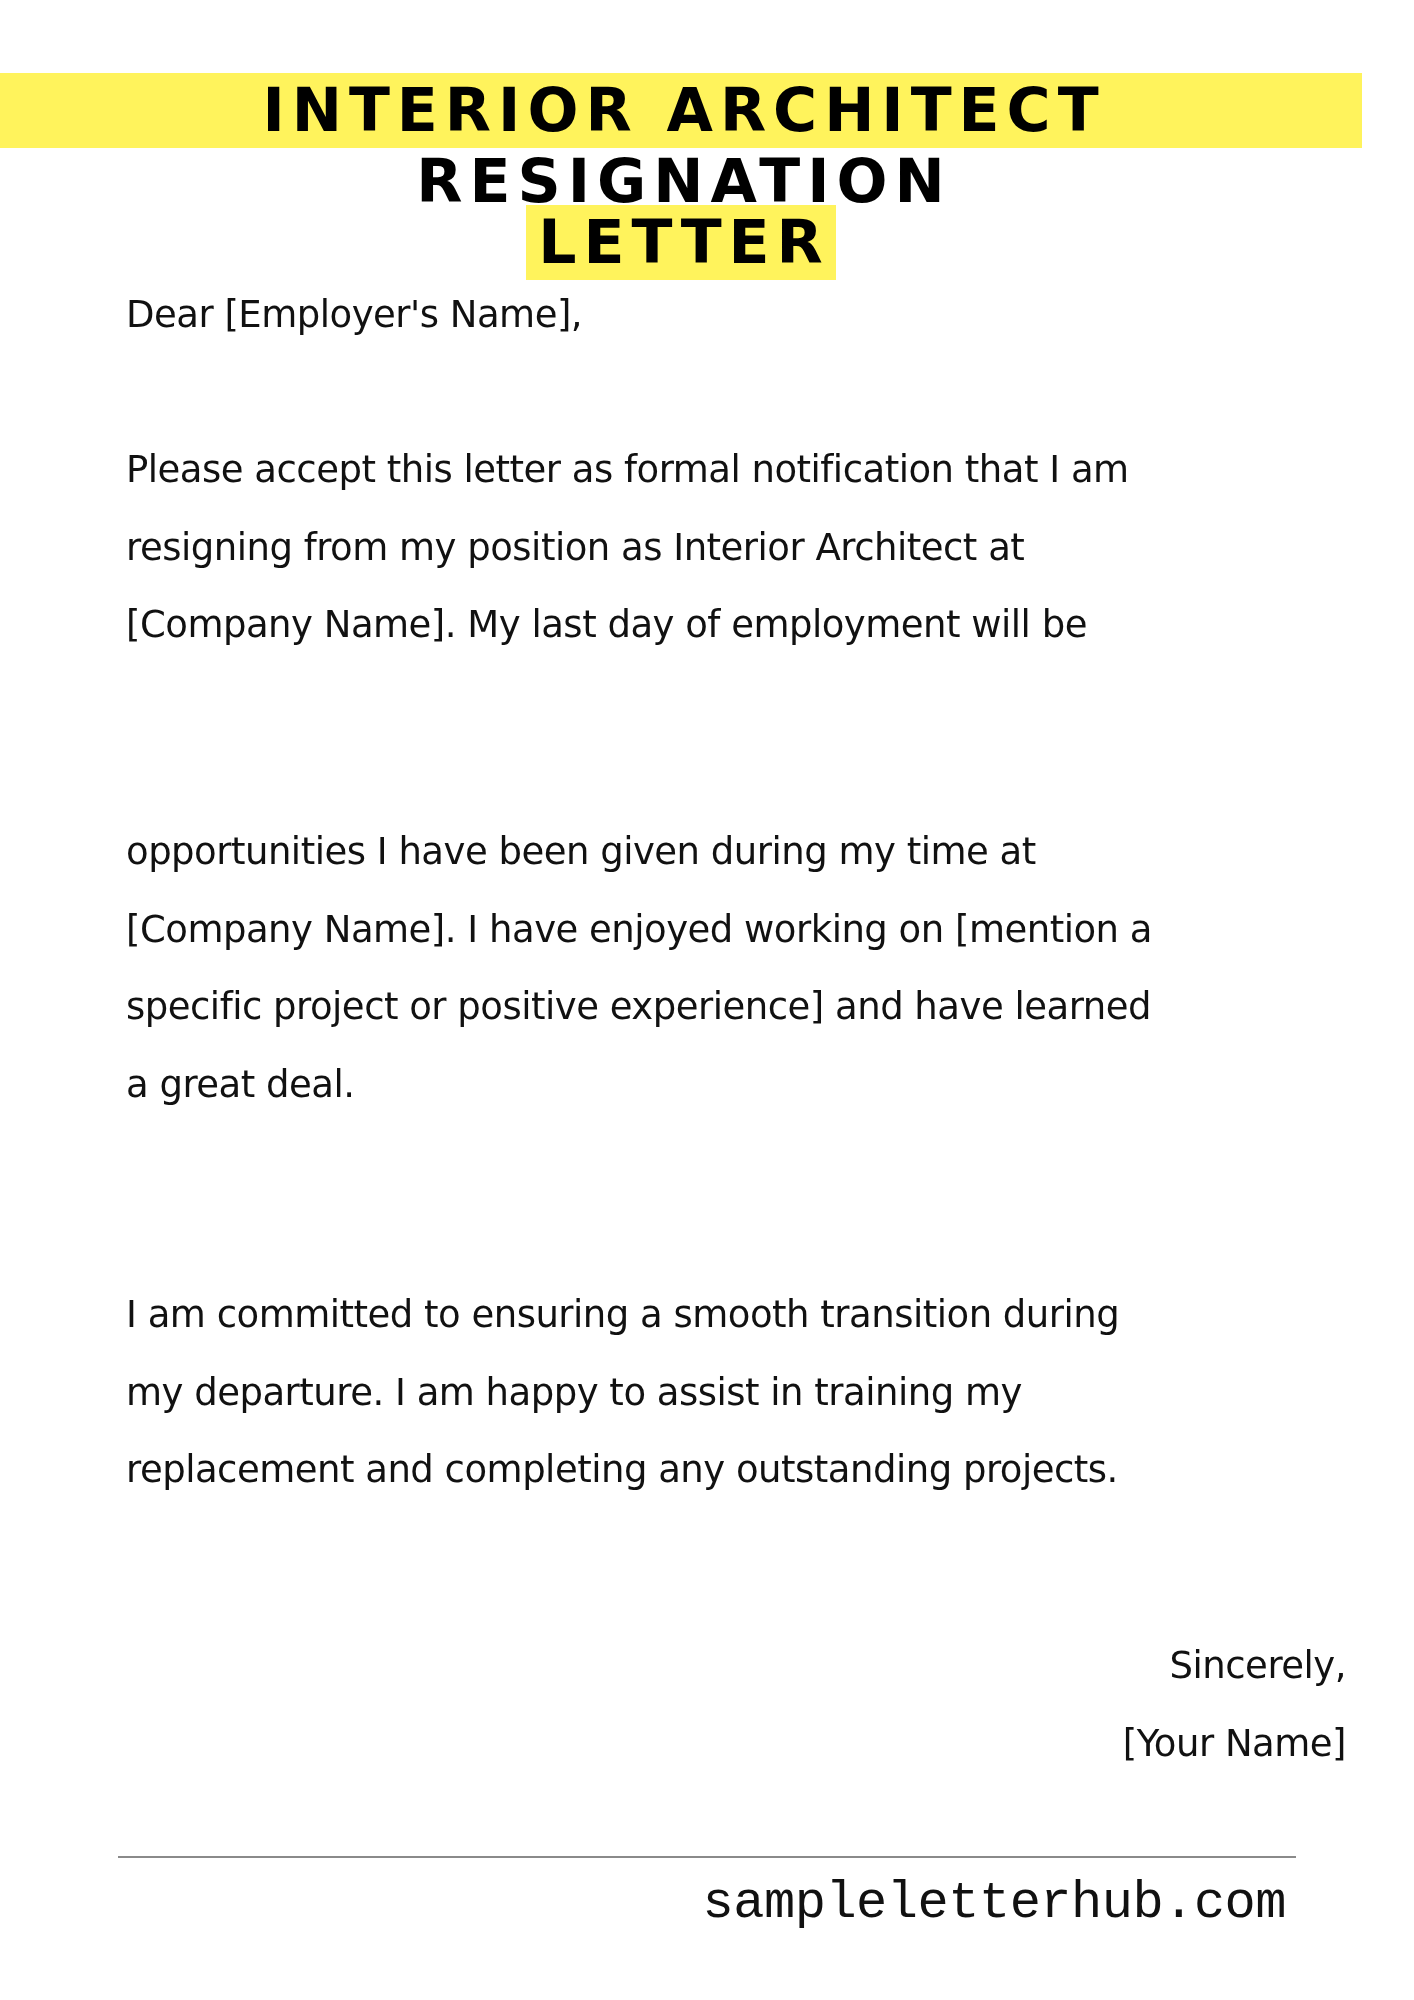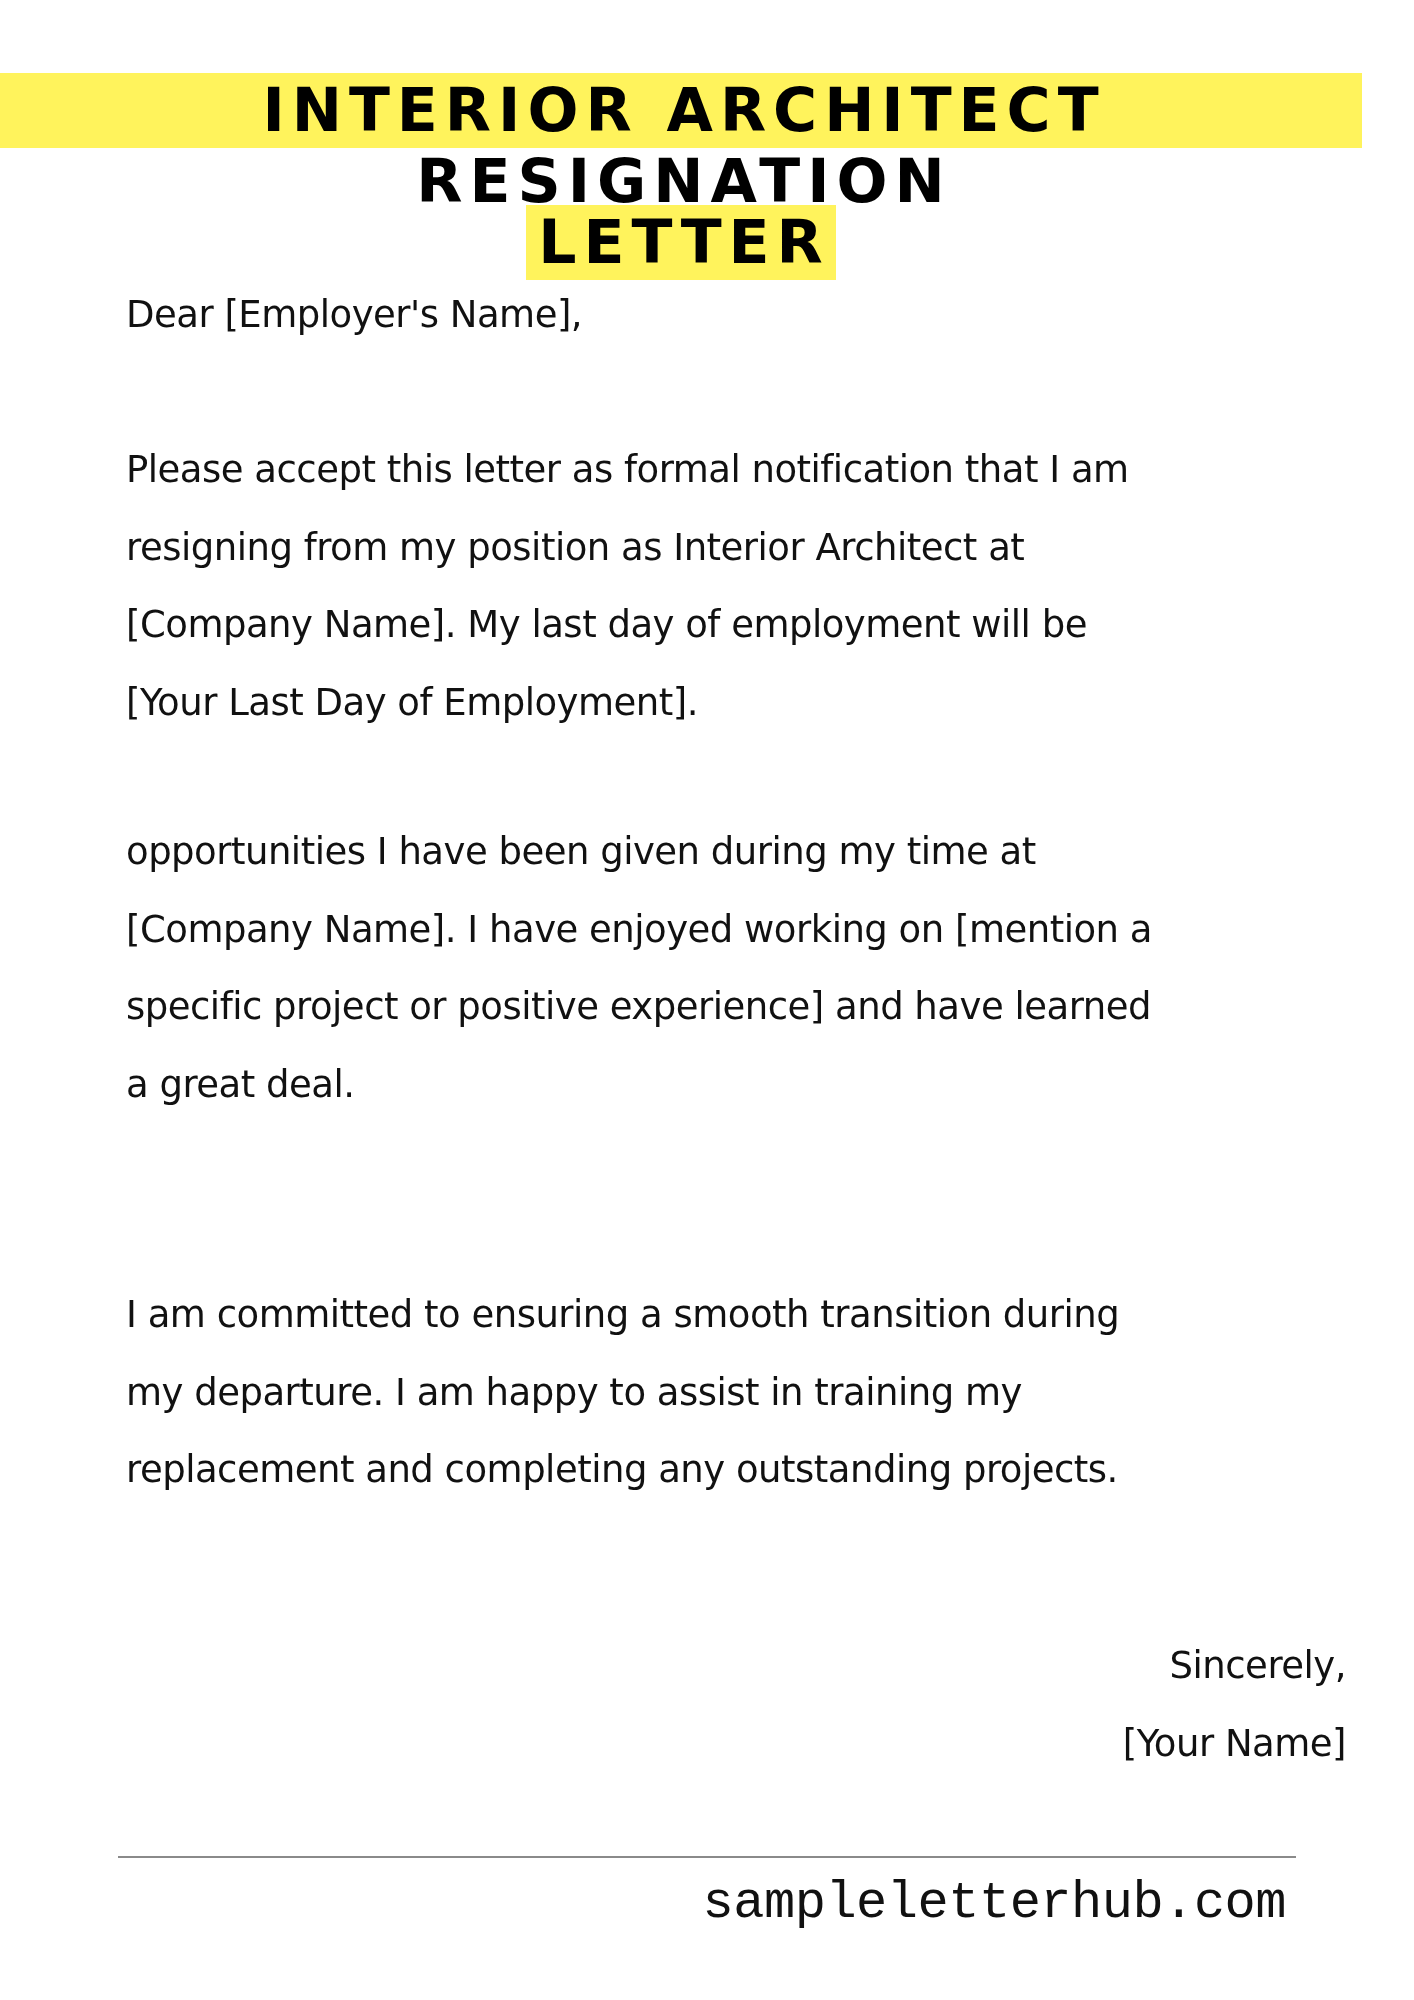--- a/index.html
+++ b/index.html
@@ -49,21 +49,20 @@
 </div>
 
 <div class="body" style="top:276px;">
   <p class="para">Dear [Employer's Name],</p>
 </div>
 
 <div class="body" style="top:431px;">
   <p class="para">Please accept this letter as formal notification that I am</p>
   <p class="para">resigning from my position as Interior Architect at</p>
   <p class="para">[Company Name]. My last day of employment will be</p>
-  <p class="para">[Your Last Day of Employment].</p>
 </div>
 
 <div class="body" style="top:813px;">
   <p class="para">opportunities I have been given during my time at</p>
   <p class="para">[Company Name]. I have enjoyed working on [mention a</p>
   <p class="para">specific project or positive experience] and have learned</p>
   <p class="para">a great deal.</p>
 </div>
 
 <div class="body" style="top:1276px;">

